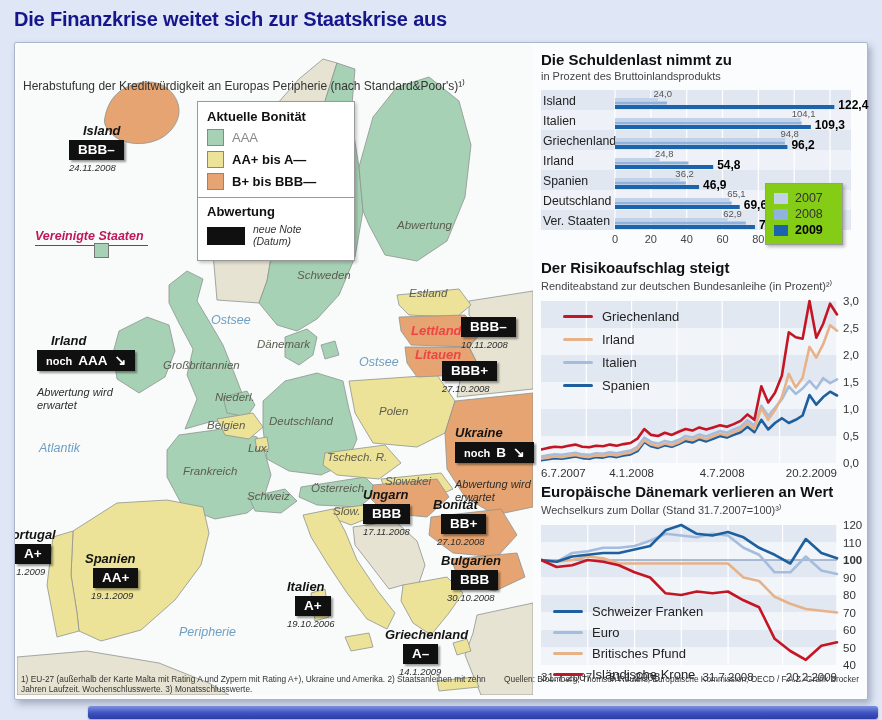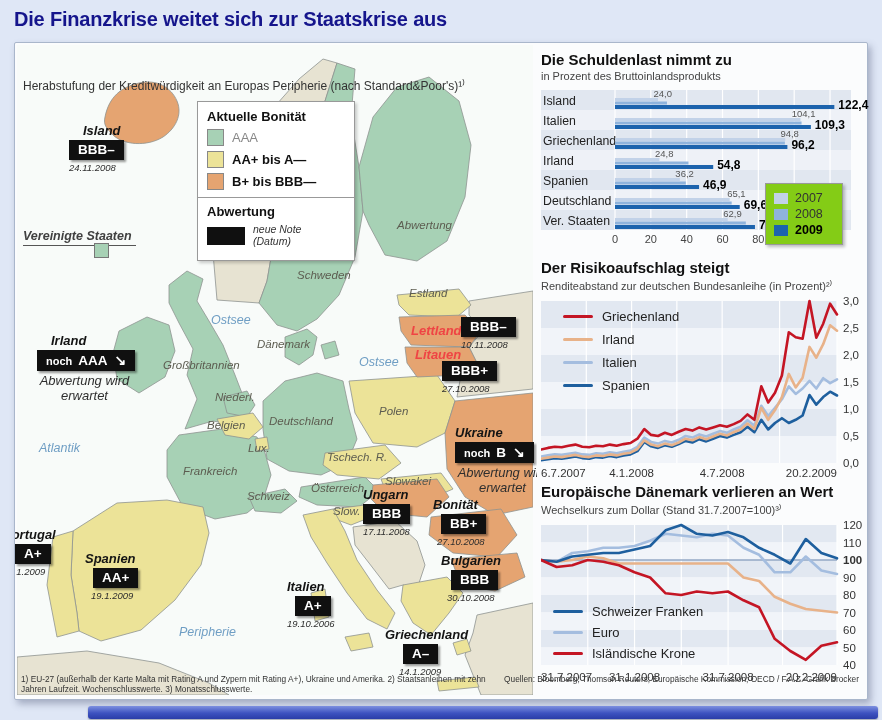--- a/index.html
+++ b/index.html
@@ -14,31 +14,31 @@
   #map-svg path { stroke:#8e9390; stroke-width:0.8; stroke-linejoin:round; }
   .mlabel { position:absolute; font-style:italic; font-size:11.5px; color:#5c5c50; white-space:nowrap; z-index:4; }
   .sealabel { position:absolute; font-style:italic; font-size:12.5px; color:#6f9ec4; white-space:nowrap; z-index:3; }
   .rated-name { position:absolute; font-style:italic; font-weight:bold; font-size:13px; color:#ef4444; white-space:nowrap; z-index:4; }
   .callout { position:absolute; z-index:6; white-space:nowrap; }
   .c-name { font-style:italic; font-weight:bold; font-size:13px; color:#141414; margin-bottom:2px; }
   .c-box { display:inline-block; background:#101010; color:#fff; font-weight:bold; font-size:13.5px; padding:2px 9px 3px; box-shadow:1.5px 1.5px 2px rgba(0,0,0,.4); }
   .c-box .pfx { font-size:11px; margin-right:6px; }
   .c-box .arrow { margin-left:7px; font-size:14px; }
   .c-date { font-style:italic; font-size:9.5px; color:#2e2e2e; margin-top:2px; }
-  .c-note { font-style:italic; font-size:13px; color:#2e2e2e; line-height:1.15; margin-top:3px; white-space:normal; width:95px;text-align:center; }
+  .c-note { font-style:italic; font-size:11px; color:#2e2e2e; line-height:1.15; margin-top:15px; white-space:normal; width:95px; }
   .map-legend { position:absolute; left:182px; top:58px; width:158px; background:#fff; border:1px solid #999; box-shadow:2px 2px 3px rgba(0,0,0,.2); padding:7px 9px 8px; z-index:7; }
   .map-legend .lg-title { font-weight:bold; font-size:13px; color:#111; margin-bottom:5px; }
   .lg-row { display:flex; align-items:center; margin-bottom:5px; }
   .lg-sw { width:17px; height:17px; border:1px solid #888; margin-right:8px; flex:none; }
   .lg-lab { font-size:13px; font-weight:bold; color:#111; }
   .lg-lab.muted { font-weight:normal; color:#888; }
   .lg-div { border-top:1px solid #999; margin:7px -9px 6px; }
   .lg-black { width:38px; height:18px; background:#101010; margin-right:8px; flex:none; }
   .lg-note { font-style:italic; font-size:10.5px; color:#333; line-height:1.1; width:70px; white-space:normal; }
-  .usa-label { position:absolute; left:8px; top:186px; font-style:italic; font-weight:bold; font-size:12.5px; color:#404040; border-bottom:1px solid #555; padding:0 4px 2px 0; z-index:4; }
+  .usa-label { position:absolute; left:20px; top:186px; font-style:italic; font-weight:bold; font-size:12.5px; color:#be185d; border-bottom:1px solid #555; padding:0 4px 2px 0; z-index:4; }
   .usa-swatch { position:absolute; left:79px; top:200px; width:15px; height:15px; border:1px solid #777; z-index:4; }
   
   .charts-col { position:absolute; left:524px; top:0; width:330px; height:650px; }
   .chart-block { position:absolute; left:2px; width:328px; }
   .ct { font-size:15px; font-weight:bold; color:#111; }
   .cs { font-size:11px; color:#444; margin-top:2px; }
   svg text { font-family:"Liberation Sans", sans-serif; }
   .chart-legend { position:absolute; background:#84cc16; border:1px solid #999; box-shadow:2px 2px 3px rgba(0,0,0,.25); padding:5px 8px; z-index:5; }
   .chart-legend .row { display:flex; align-items:center; margin:2px 0; }
   .chart-legend .sw { width:14px; height:11px; margin-right:7px; flex:none; }
@@ -402,20 +402,24 @@
       <div class="line-legend" style="left:12px;top:118px">
         <div class="row" style="height:21px">
             <span class="sw" style="background: rgb(30, 95, 158);"></span>
             <span class="lb">Schweizer Franken</span>
           </div>
         <div class="row" style="height:21px">
             <span class="sw" style="background: rgb(164, 189, 223);"></span>
             <span class="lb">Euro</span>
           </div>
         <div class="row" style="height:21px">
+            <span class="sw" style="background: rgb(232, 178, 137);"></span>
+            <span class="lb">Britisches Pfund</span>
+          </div>
+        <div class="row" style="height:21px">
             <span class="sw" style="background: rgb(196, 21, 36);"></span>
             <span class="lb">Isländische Krone</span>
           </div>
       </div>
     </div>
   </div>
 
   <div class="footrow">
     <span class="footnote">1) EU-27 (außerhalb der Karte Malta mit Rating A und Zypern mit Rating A+), Ukraine und Amerika. 2) Staatsanleihen mit zehn Jahren Laufzeit. Wochenschlusswerte. 3) Monatsschlusswerte.</span>
     <span class="source">Quellen: Bloomberg; Thomson Reuters; Europäische Kommission; OECD / F.A.Z.-Grafik Brocker</span>

